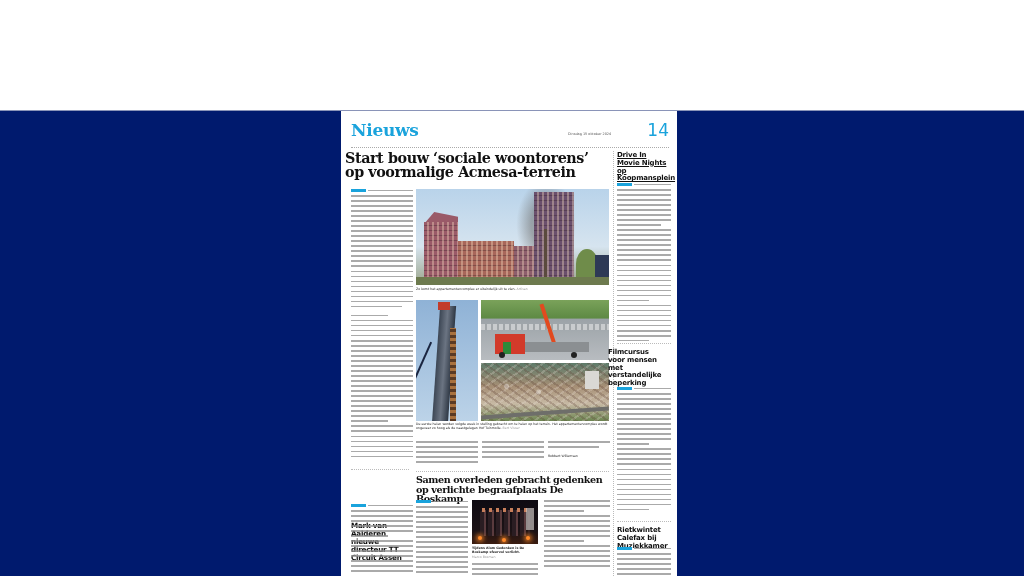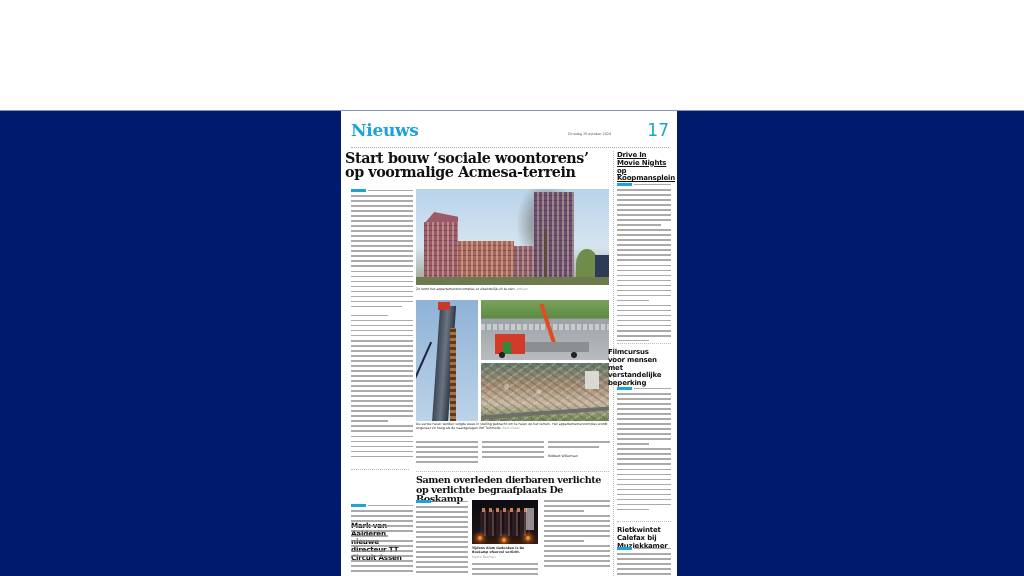--- a/index.html
+++ b/index.html
@@ -88,21 +88,21 @@
 <body>
 
 <div class="top-white"></div>
 <div class="navy"></div>
 
 <div class="page">
 
   <div class="masthead">
     <div class="section-title">Nieuws</div>
     <div class="date">Dinsdag 15 oktober 2024</div>
-    <div class="page-num">17</div>
+    <div class="page-num">14</div>
   </div>
   <div class="rule-dotted"></div>
 
   <div class="headline h-main">Start bouw ‘sociale woontorens’ op voormalige Acmesa-terrein</div>
 
   <div class="col" style="left:10px; top:78px; width:62px; height:280px;">
     <div class="kick-line">
         <span class="k"></span>
         <span class="r"></span>
       </div>
@@ -349,21 +349,21 @@
       <div class="line"></div>
         <div class="line"></div>
         <div class="line"></div>
         <div class="line"></div>
         <div class="line"></div>
         <div class="line"></div>
         <div class="line"></div>
     </div>
   </div>
 
-  <div class="headline" style="left:75px; top:364px; width:196px; font-size:9.6px; line-height:1.0;">Samen overleden dierbaren verlichte op verlichte begraafplaats De Boskamp</div>
+  <div class="headline" style="left:75px; top:364px; width:196px; font-size:9.6px; line-height:1.0;">Samen overleden gebracht gedenken op verlichte begraafplaats De Boskamp</div>
   <div class="col" style="left:75px; top:389px; width:52px; height:76px;">
     <div class="kick-line">
         <span class="k"></span>
         <span class="r"></span>
       </div>
     <div class="lines">
       <div class="line"></div>
         <div class="line"></div>
         <div class="line"></div>
         <div class="line"></div>

